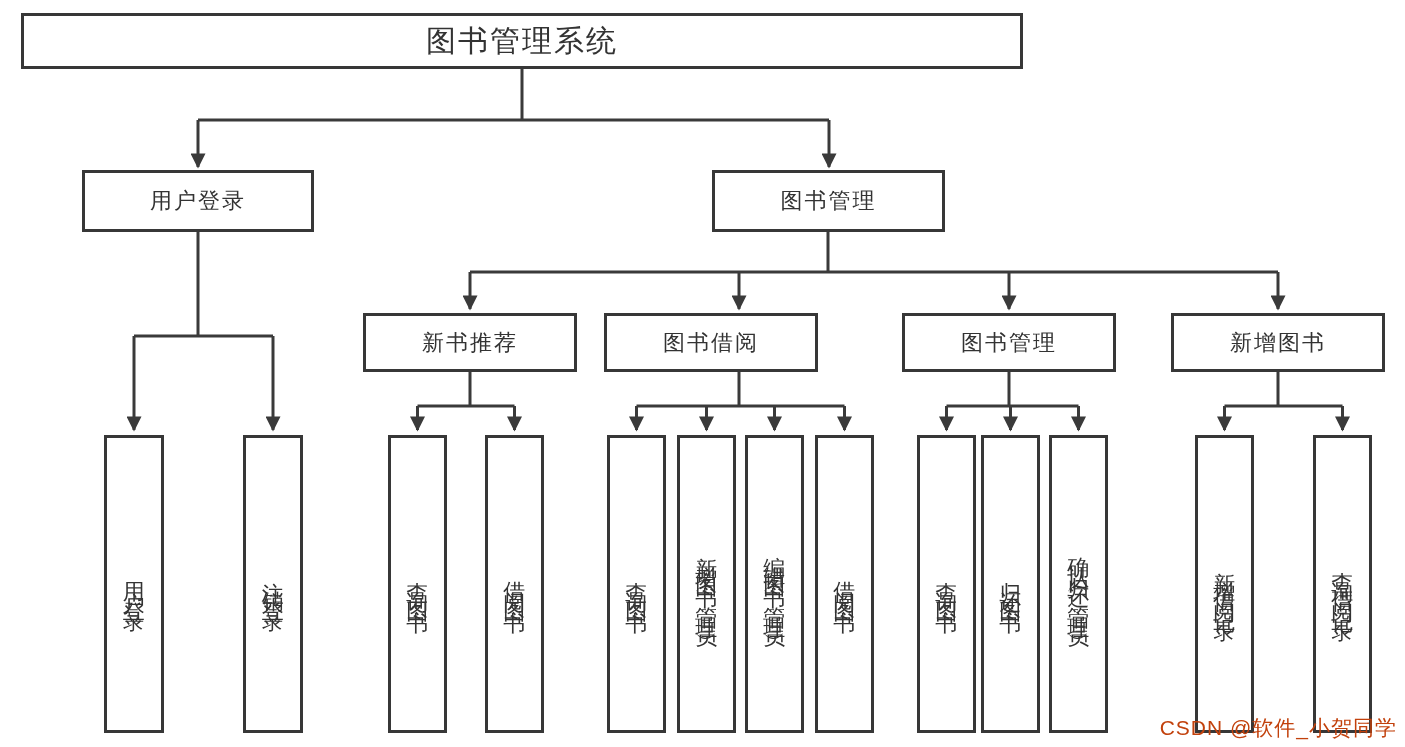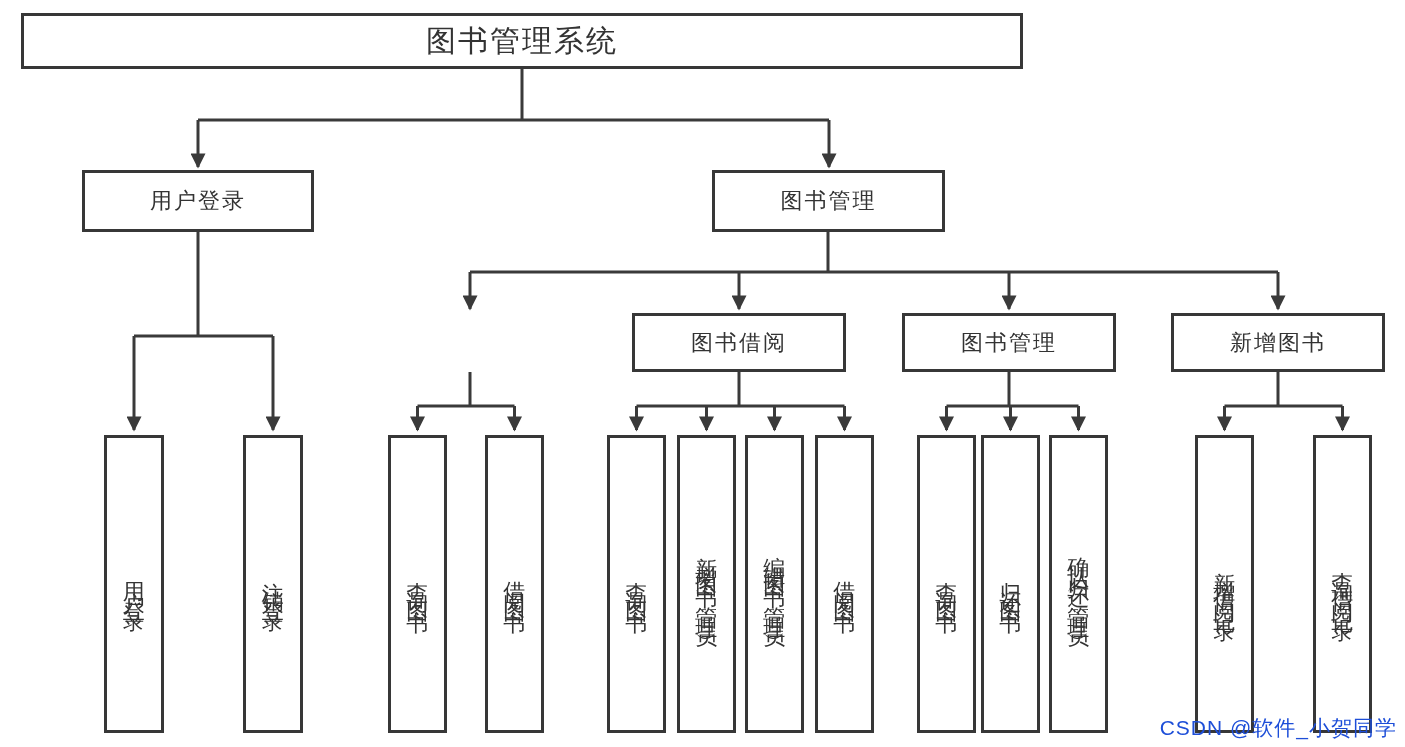--- a/index.html
+++ b/index.html
@@ -15,21 +15,21 @@
     display:flex; align-items:center; justify-content:center;
   }
   .h-node span { font-size:22px; letter-spacing:2px; white-space:nowrap; }
   .root-node span { font-size:30px; letter-spacing:2px; }
   .v-node span {
     writing-mode:vertical-lr; text-orientation:mixed;
     font-size:22px; letter-spacing:10px; line-height:1.15; white-space:nowrap;
   }
   .watermark {
     position:absolute; top:714px; right:8px; font-size:21px;
-    color:#1d4ed8; letter-spacing:1px; z-index:5; white-space:nowrap;
+    color:#c2410c; letter-spacing:1px; z-index:5; white-space:nowrap;
   }
 </style>
 </head>
 <body>
 
 <div class="canvas">
 
   <svg class="connectors" viewBox="0 0 1405 747" xmlns="http://www.w3.org/2000/svg">
     <defs>
       <marker id="arrow" viewBox="0 0 10 10" refX="9" refY="5" markerWidth="7" markerHeight="5" orient="auto-start-reverse">
@@ -77,21 +77,24 @@
     <span>图书管理系统</span>
   </div>
 
   <div class="node h-node" style="left:82px;top:170px;width:232px;height:62px">
     <span>用户登录</span>
   </div>
   <div class="node h-node" style="left:712px;top:170px;width:233px;height:62px">
     <span>图书管理</span>
   </div>
 
-  <div class="node h-node" style="left:632px;top:313px;width:214px;height:59px">
+  <div class="node h-node" style="left:363px;top:313px;width:214px;height:59px">
+    <span>新书推荐</span>
+  </div>
+  <div class="node h-node" style="left:604px;top:313px;width:214px;height:59px">
     <span>图书借阅</span>
   </div>
   <div class="node h-node" style="left:902px;top:313px;width:214px;height:59px">
     <span>图书管理</span>
   </div>
   <div class="node h-node" style="left:1171px;top:313px;width:214px;height:59px">
     <span>新增图书</span>
   </div>
 
   <div class="node v-node" style="left:104px;top:435px;width:60px;height:298px">

